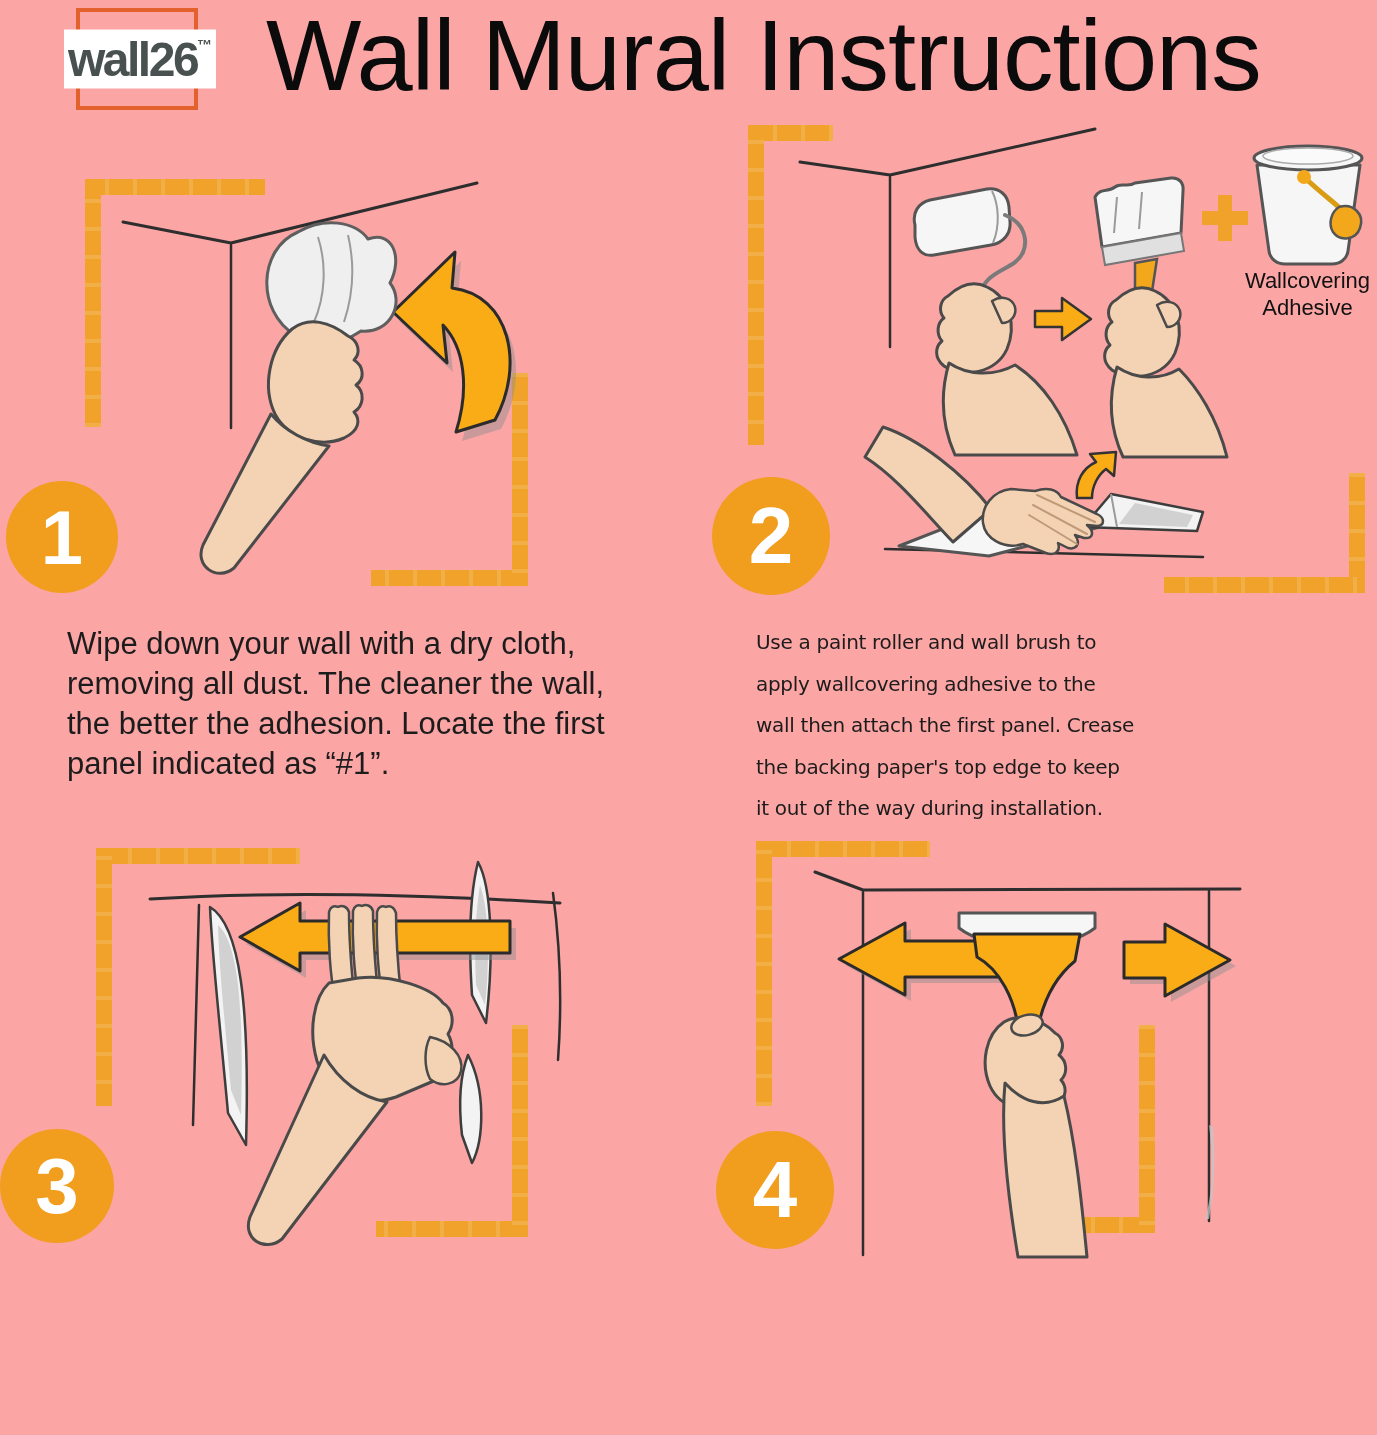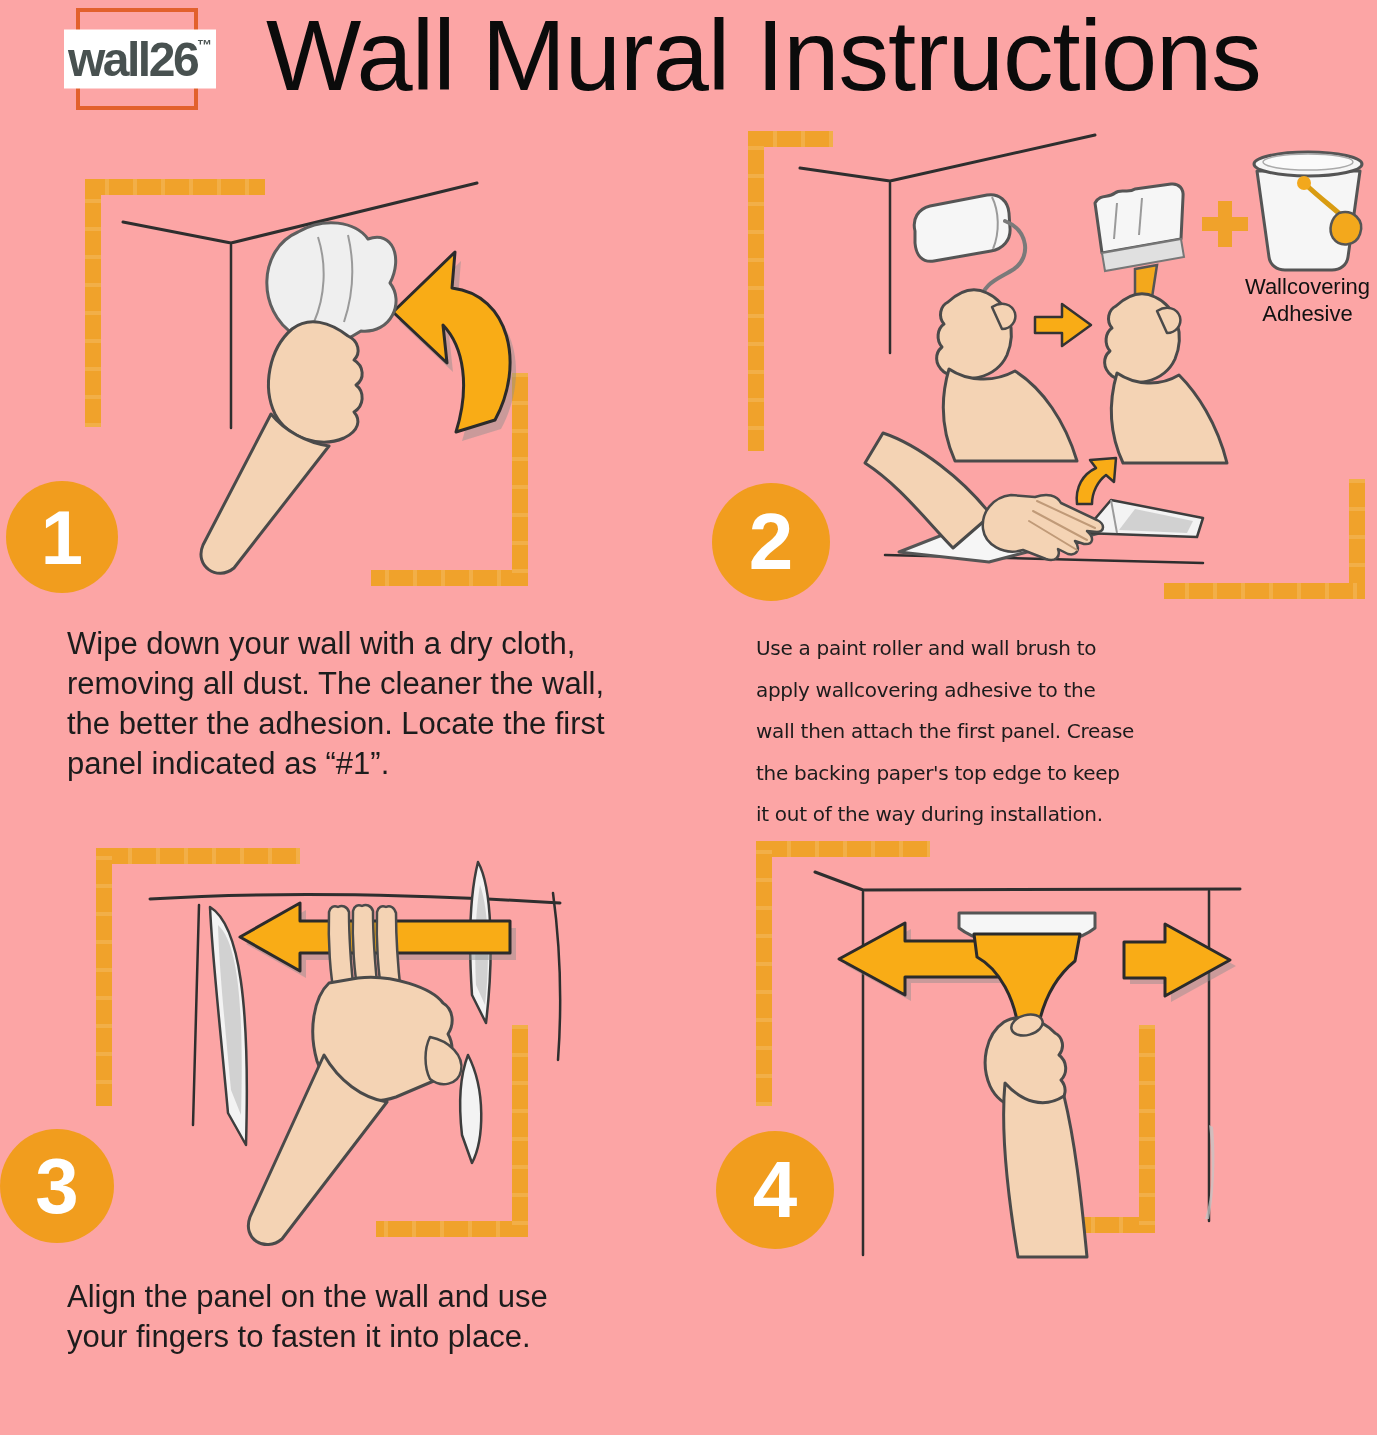--- a/index.html
+++ b/index.html
@@ -97,21 +97,21 @@
     </svg>
     <div class="badge" style="left:6px;top:356px;width:112px;height:112px;font-size:76px;">
       <span>1</span>
     </div>
     <p class="caption arial" style="left:55px;top:487px;">Wipe down your wall with a dry cloth,
 removing all dust. The cleaner the wall,
 the better the adhesion. Locate the first
 panel indicated as “#1”.</p>
   </section>
 
-  <section class="cell" style="left:687px;top:131px;width:690px;height:700px;">
+  <section class="cell" style="left:687px;top:125px;width:690px;height:700px;">
     <svg width="690" height="480" viewBox="0 0 690 480">
       <g>
         <path class="crayon" d="M146,8 L69,8 L69,320"></path>
         <path class="crayon-tex" d="M146,8 L69,8 L69,320"></path>
       </g>
       <g>
         <path class="crayon" d="M670,348 L670,460 L477,460"></path>
         <path class="crayon-tex" d="M670,348 L670,460 L477,460"></path>
       </g>
       <g>
@@ -206,22 +206,20 @@
         <path class="skin2" d="M362,81 C358,79 354,81 353,86 C352,114 354,151 359,171 L378,168 C375,139 373,102 373,86 C371,80 366,79 362,81 Z"></path>
         <path class="skin2" d="M386,82 C382,80 378,82 377,87 C376,115 378,152 383,172 L401,169 C398,142 396,104 396,88 C394,82 390,80 386,82 Z"></path>
         <path class="skin" d="M329,158 C314,172 308,205 317,236 C328,268 364,283 396,272 L436,255 C452,245 456,223 448,209 C455,198 453,184 443,178 C432,163 392,149 358,153 Z"></path>
         <path class="skin2" d="M430,212 C450,216 464,231 461,246 C458,260 441,263 430,254 C424,242 424,224 430,212 Z"></path>
         <path class="skin" d="M324,230 L250,392 C242,414 265,428 282,414 L387,277 C362,273 339,256 324,230 Z"></path>
       </g>
     </svg>
     <div class="badge" style="left:0px;top:304px;width:114px;height:114px;font-size:78px;">
       <span>3</span>
     </div>
-    <p class="caption arial" style="left:55px;top:440px;">Align the panel on the wall and use
-your fingers to fasten it into place.</p>
   </section>
 
   <section class="cell" style="left:687px;top:825px;width:690px;height:610px;">
     <svg width="690" height="440" viewBox="0 0 690 440">
       <g>
         <path class="crayon" d="M77,281 L77,24 L243,24"></path>
         <path class="crayon-tex" d="M77,281 L77,24 L243,24"></path>
       </g>
       <g>
         <path class="crayon" d="M460,200 L460,400 L330,400"></path>

